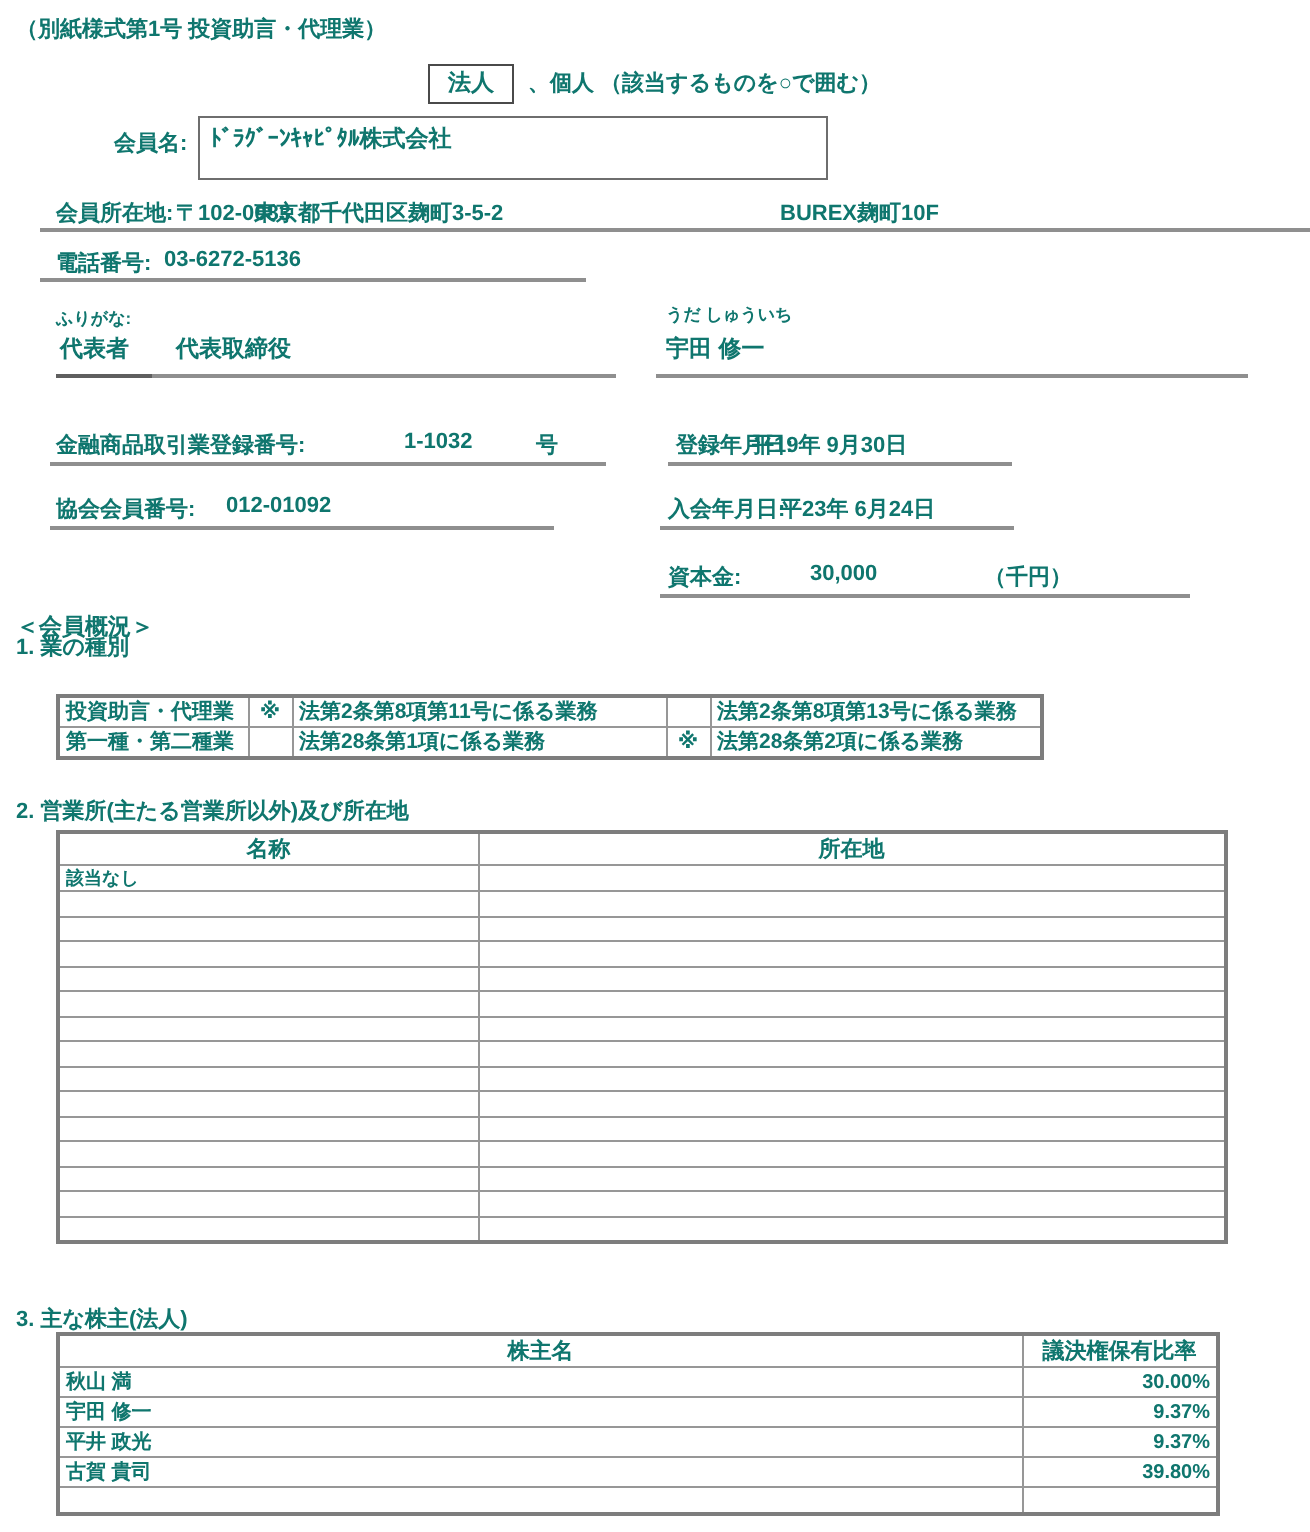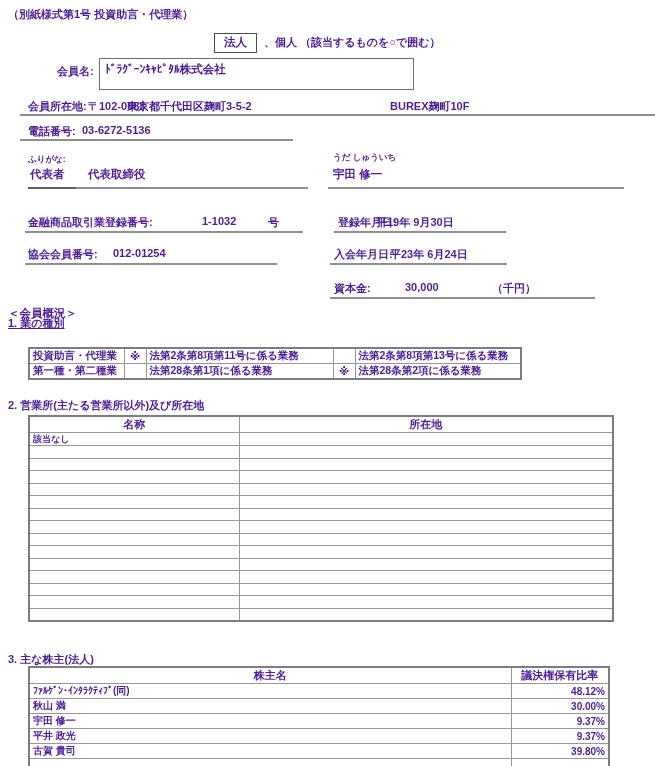--- a/index.html
+++ b/index.html
@@ -1,20 +1,20 @@
 <!DOCTYPE html>
 <html lang="ja"><head>
 <meta charset="utf-8">
 <style>
   * { margin:0; padding:0; box-sizing:border-box; }
   html,body { background:#ffffff; }
   body { font-family:"Liberation Sans","DejaVu Sans",sans-serif; }
   #page {
     position:relative; width:655px; height:766px; margin:0 auto;
-    background:#ffffff; color:#4c1d95; font-weight:bold; overflow:hidden;
+    background:#ffffff; color:#0f766e; font-weight:bold; overflow:hidden;
   }
   .abs { position:absolute; white-space:nowrap; }
   .fs8  { font-size:8.5px; }
   .fs11 { font-size:11px; }
   .fs12 { font-size:11.5px; }
   .rule { position:absolute; background:#8f8f8f; }
   .rule.dark { background:#5f5f5f; }
 
   .corp-box {
     display:inline-block; border:1.5px solid #4a4a4a; padding:1px 9px 2px;
@@ -81,35 +81,35 @@
   <div class="abs fs11" style="left:28px; top:215px;">金融商品取引業登録番号:</div>
   <div class="abs fs11" style="left:202px; top:215px;">1-1032</div>
   <div class="abs fs11" style="left:268px; top:215px;">号</div>
   <div class="rule" style="left:25px; top:231px; width:278px; height:1.5px;"></div>
 
   <div class="abs fs11" style="left:338px; top:215px;">登録年月日:</div>
   <div class="abs fs11" style="left:376px; top:215px;">平19年 9月30日</div>
   <div class="rule" style="left:334px; top:231px; width:172px; height:1.5px;"></div>
 
   <div class="abs fs11" style="left:28px; top:247px;">協会会員番号:</div>
-  <div class="abs fs11" style="left:113px; top:247px;">012-01254</div>
+  <div class="abs fs11" style="left:113px; top:247px;">012-01092</div>
   <div class="rule" style="left:25px; top:263px; width:252px; height:2px;"></div>
 
   <div class="abs fs11" style="left:334px; top:247px;">入会年月日:</div>
   <div class="abs fs11" style="left:390px; top:247px;">平23年 6月24日</div>
   <div class="rule" style="left:330px; top:263px; width:177px; height:2px;"></div>
 
   <div class="abs fs11" style="left:334px; top:281px;">資本金:</div>
   <div class="abs fs11" style="left:405px; top:281px;">30,000</div>
   <div class="abs fs11" style="left:492px; top:281px;">（千円）</div>
   <div class="rule" style="left:330px; top:297px; width:265px; height:1.5px;"></div>
 
   <div class="abs fs12" style="left:8px; top:306px;">＜会員概況＞</div>
 
-  <div class="abs fs11" style="left:8px; top:316px;text-decoration:underline;">1. 業の種別</div>
+  <div class="abs fs11" style="left:8px; top:316px;">1. 業の種別</div>
   <table class="t1">
     <colgroup>
       <col style="width:95px">
         <col style="width:22px">
         <col style="width:187px">
       <col style="width:22px">
         <col style="width:166px">
     </colgroup>
     <tbody>
         <tr>
@@ -212,24 +212,20 @@
         <col style="width:98px">
       </colgroup>
     <thead>
       <tr>
         <th>株主名</th>
         <th>議決権保有比率</th>
       </tr>
     </thead>
     <tbody>
         <tr>
-          <td>ﾌｧﾙｹﾞﾝ･ｲﾝﾀﾗｸﾃｨﾌﾞ(同)</td>
-          <td>48.12%</td>
-        </tr>
-        <tr>
           <td>秋山 満</td>
           <td>30.00%</td>
         </tr>
         <tr>
           <td>宇田 修一</td>
           <td>9.37%</td>
         </tr>
         <tr>
           <td>平井 政光</td>
           <td>9.37%</td>

